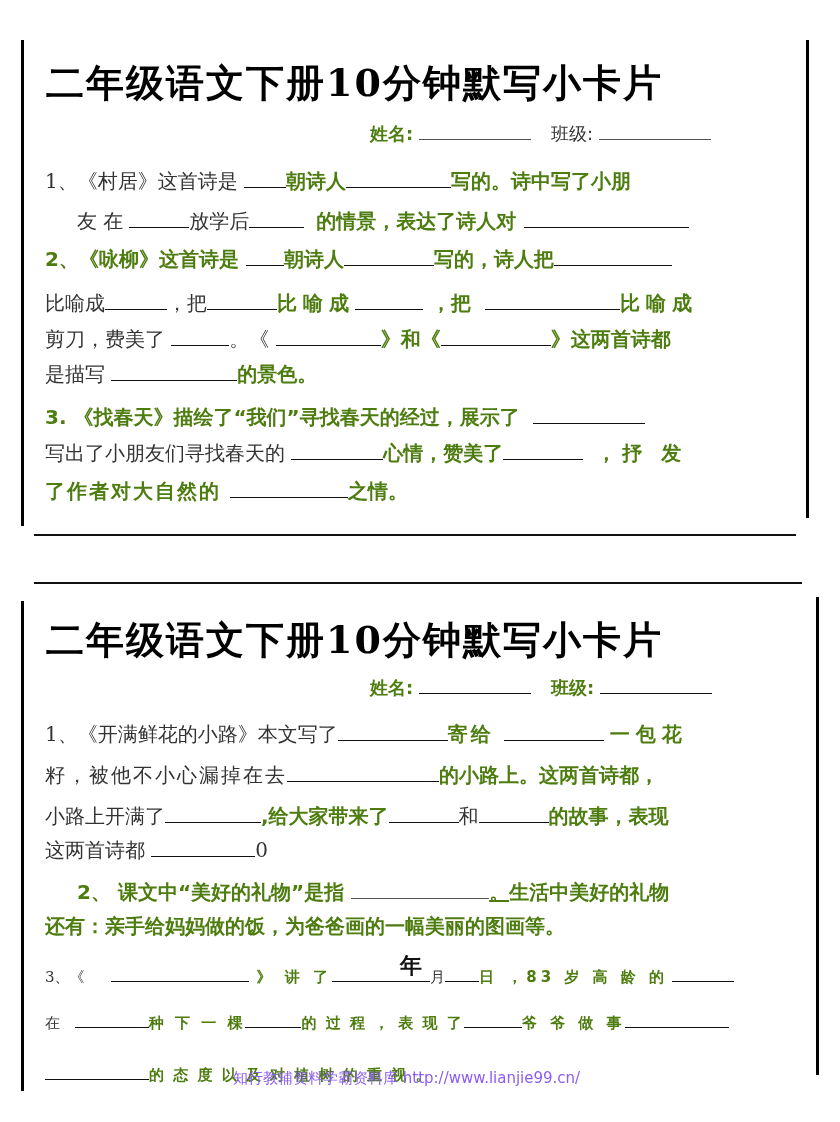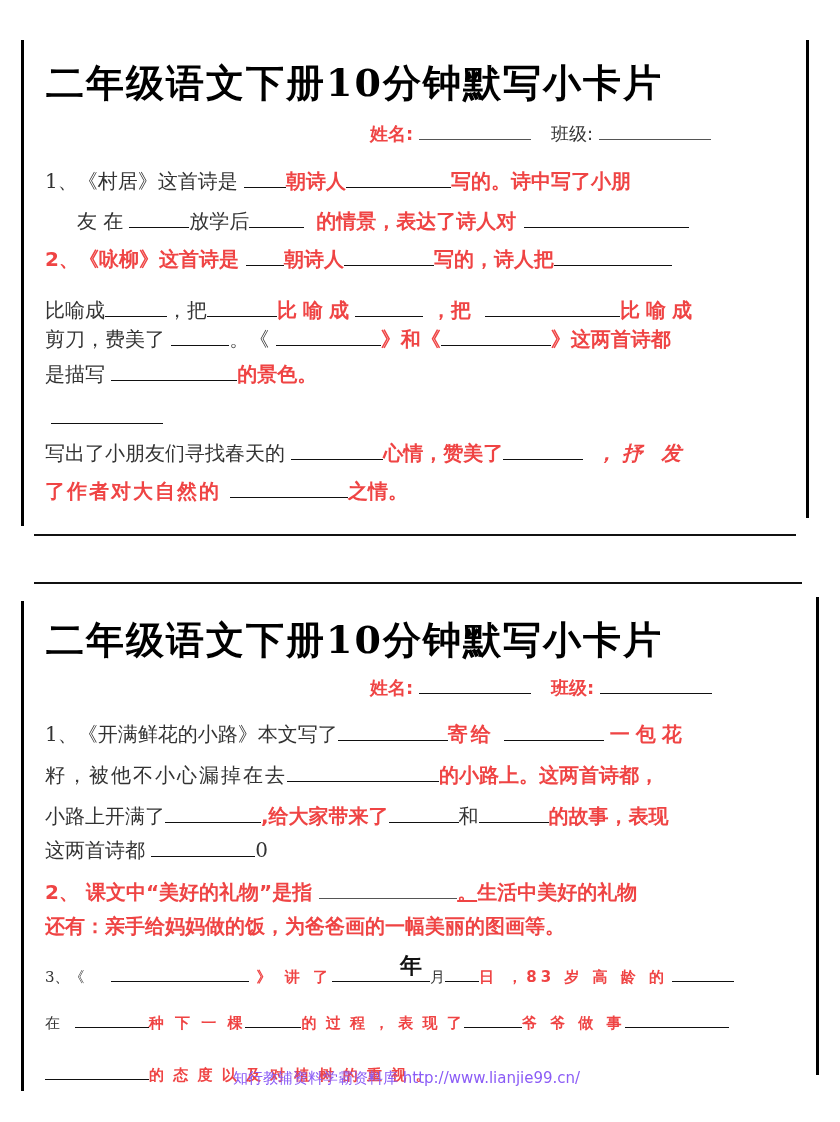--- a/index.html
+++ b/index.html
@@ -22,21 +22,21 @@
   .namerow .lbl.b { font-weight: bold; font-family: "DejaVu Sans", sans-serif; }
   .namerow .lbl.l { color: #333; font-family: "DejaVu Sans", sans-serif; }
   .namerow .blank { display: inline-block; width: 112px; border-bottom: 1.5px solid #555; height: 14px; margin: 0 14px 0 6px; }
 
   .line {
     position: absolute; left: 45px; font-size: 20px; white-space: nowrap; color: #111;
     height: 30px; line-height: 30px;
   }
   .line span { vertical-align: baseline; }
   .n { color: #333; font-family: "DejaVu Serif", serif; }
-  .b { font-weight: bold; font-family: "DejaVu Sans", sans-serif; color: #ef4444; text-align: center; }
+  .b { font-weight: bold; font-family: "DejaVu Sans", sans-serif; color: #4d7c0f; text-align: center; }
   .blk { display: inline-block; border-bottom: 1.5px solid #111; height: 18px; vertical-align: baseline; }
   .sp { letter-spacing: 6px; }
   .small { font-size: 15px; }
 
   .watermark {
     position: absolute; left: 233px; top: 1069px; font-size: 15px; color: #8b5cf6;
     font-family: "DejaVu Sans", sans-serif; white-space: nowrap;
   }
   .stray { position: absolute; left: 400px; top: 951px; font-size: 22px; font-weight: bold; font-family: "DejaVu Sans", sans-serif; }
 </style>
@@ -57,35 +57,35 @@
 <div class="line" style="top:166px;">
   <span class="n">1、《村居》这首诗是 </span><span class="blk" style="width:42px;"></span><span class="b">朝诗人</span><span class="blk" style="width:105px;"></span><span class="b">写的。诗中写了小朋</span>
 </div>
 <div class="line" style="top:206px;margin-left:32px;">
   <span class="n">友 在</span><span class="blk" style="width:60px; margin-left:6px;"></span><span class="n">放学后</span><span class="blk" style="width:55px; margin-right:12px;"></span><span class="b">的情景，表达了诗人对</span><span class="blk" style="width:165px; margin-left:8px;"></span>
 </div>
 
 <div class="line" style="top:244px;">
   <span class="b">2、《咏柳》这首诗是 </span><span class="blk" style="width:38px;"></span><span class="b">朝诗人</span><span class="blk" style="width:90px;"></span><span class="b">写的，诗人把</span><span class="blk" style="width:118px;"></span>
 </div>
-<div class="line" style="top:295px;">
+<div class="line" style="top:288px;">
   <span class="n">比喻成</span><span class="blk" style="width:62px;"></span><span class="n">，把</span><span class="blk" style="width:70px;"></span><span class="b sp">比喻成</span><span class="blk" style="width:68px;"></span><span class="b" style="margin-left:8px;">，把</span><span class="blk" style="width:135px; margin-left:14px;"></span><span class="b sp">比喻成</span>
 </div>
 <div class="line" style="top:324px;">
   <span class="n">剪刀，费美了 </span><span class="blk" style="width:58px;"></span><span class="n">。《 </span><span class="blk" style="width:105px;"></span><span class="b">》和《</span><span class="blk" style="width:110px;"></span><span class="b">》这两首诗都</span>
 </div>
 <div class="line" style="top:359px;">
   <span class="n">是描写 </span><span class="blk" style="width:126px;"></span><span class="b">的景色。</span>
 </div>
 
 <div class="line" style="top:402px;">
-  <span class="blk" style="width:112px; margin-left:6px;"></span>
+  <span class="b">3. 《找春天》描绘了“我们”寻找春天的经过，展示了 </span><span class="blk" style="width:112px; margin-left:6px;"></span>
 </div>
 <div class="line" style="top:438px;">
-  <span class="n">写出了小朋友们寻找春天的 </span><span class="blk" style="width:92px;"></span><span class="b">心情，赞美了</span><span class="blk" style="width:80px;"></span><span class="b" style="letter-spacing:6px;font-style:italic;"> ，抒 发</span>
+  <span class="n">写出了小朋友们寻找春天的 </span><span class="blk" style="width:92px;"></span><span class="b">心情，赞美了</span><span class="blk" style="width:80px;"></span><span class="b" style="letter-spacing:6px;"> ，抒 发</span>
 </div>
 <div class="line" style="top:476px;">
   <span class="b" style="letter-spacing:2px;margin-top:44px;">了作者对大自然的 </span><span class="blk" style="width:118px;"></span><span class="b">之情。</span>
 </div>
 
 <div class="hline" style="left:34px; top:582px; width:768px;"></div>
 
 <div class="vline" style="left:21px; top:601px; height:490px;"></div>
 <div class="vline" style="left:816px; top:597px; height:478px;"></div>
 
@@ -102,21 +102,21 @@
 <div class="line" style="top:760px;">
   <span class="n" style="letter-spacing:2px;">籽，被他不小心漏掉在去</span><span class="blk" style="width:152px;"></span><span class="b">的小路上。这两首诗都，</span>
 </div>
 <div class="line" style="top:801px;">
   <span class="n">小路上开满了</span><span class="blk" style="width:96px;"></span><span class="b">,给大家带来了</span><span class="blk" style="width:70px;"></span><span class="n">和</span><span class="blk" style="width:70px;"></span><span class="b">的故事，表现</span>
 </div>
 <div class="line" style="top:835px;">
   <span class="n">这两首诗都 </span><span class="blk" style="width:104px;"></span><span class="n">0</span>
 </div>
 
-<div class="line" style="top:877px;">
+<div class="line" style="top:877px;margin-left:32px;">
   <span class="b">2、 课文中“美好的礼物”是指 </span><span class="blk" style="width:138px; border-color:#555;"></span><span class="b" style="text-decoration:underline;">。</span><span class="b">生活中美好的礼物</span>
 </div>
 <div class="line" style="top:911px;">
   <span class="b">还有：亲手给妈妈做的饭，为爸爸画的一幅美丽的图画等。</span>
 </div>
 
 <div class="line small" style="top:962px;">
   <span class="n">3、《</span><span class="blk" style="width:138px; margin-left:26px; height:14px;"></span><span class="b" style="letter-spacing:4px; margin-left:8px;">》 讲 了</span><span class="blk" style="width:98px; height:14px;"></span><span class="n">月</span><span class="blk" style="width:34px; height:14px;"></span><span class="b" style="letter-spacing:4px;">日 ，83 岁 高 龄 的</span><span class="blk" style="width:62px; height:14px; margin-left:4px;"></span>
 </div>
 <div class="stray">年</div>

